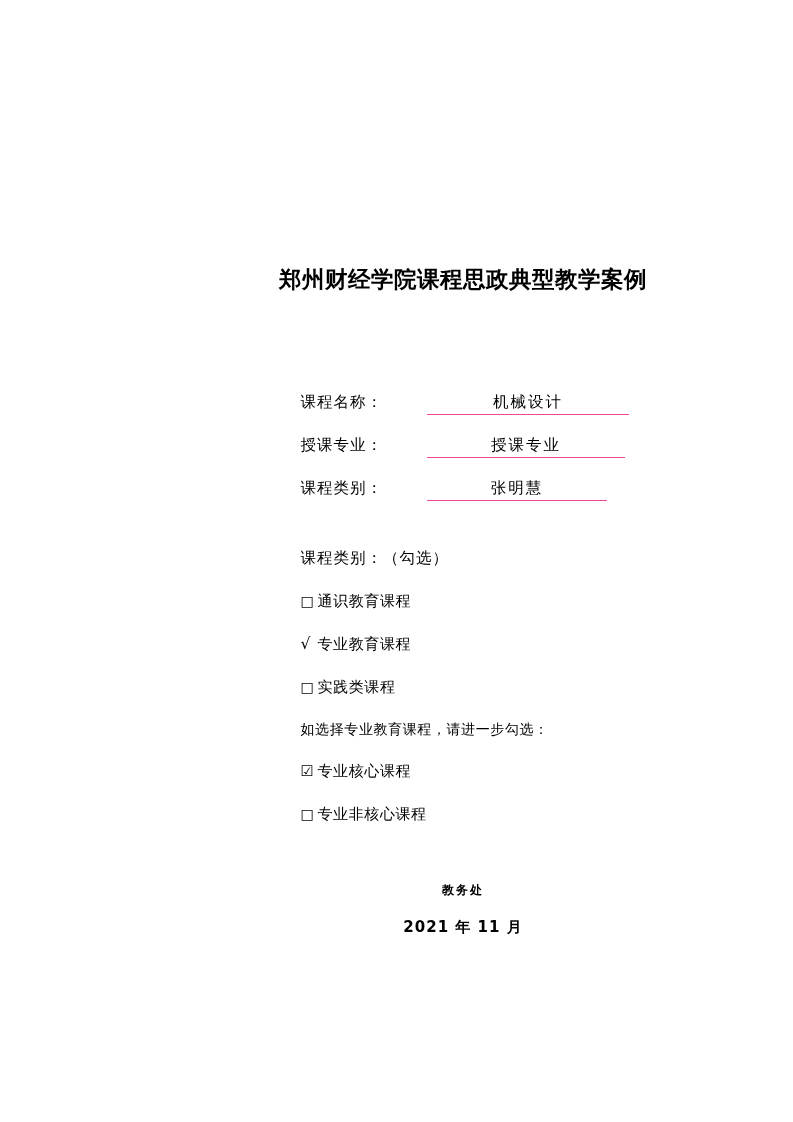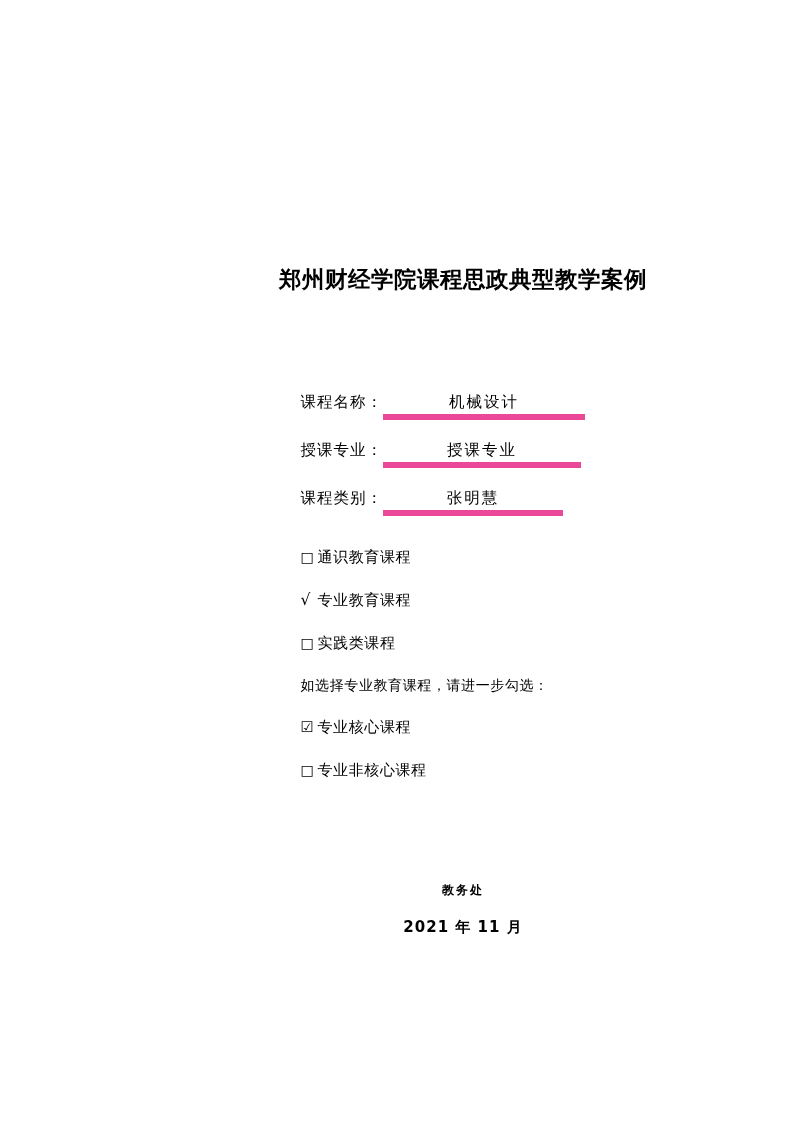--- a/index.html
+++ b/index.html
@@ -40,27 +40,28 @@
     left: 234px;
     width: 420px;
   }
   .field-row {
     display: flex;
     align-items: baseline;
     margin-bottom: 20px;
     font-size: 15.5px;
     font-family: "DejaVu Serif", "Liberation Serif", serif;
     letter-spacing: 1px;
+    gap: 44px;
   }
   .field-label {
     white-space: nowrap;
   }
   .field-value {
     flex: 0 0 auto;
-    border-bottom: 6px solid #ec4899;
+    border-bottom: 1px solid #ec4899;
     text-align: center;
     padding: 0 6px 1px 6px;
     letter-spacing: 2px;
   }
   .field-row.r1 .field-value { width: 190px; }
   .field-row.r2 .field-value { width: 186px; }
   .field-row.r3 .field-value { width: 168px; }
 
   
   .category {
@@ -141,20 +142,21 @@
 
     <div class="field-row r3">
       <span class="field-label">课程类别：</span>
       <span class="field-value">张明慧</span>
     </div>
 
   </div>
 
   <div class="category">
 
+    <div class="cat-heading">课程类别：（勾选）</div>
 
     <div class="cat-item">
       <span class="mark">□</span>
       <span>通识教育课程</span>
     </div>
 
     <div class="cat-item">
       <span class="mark check">√</span>
       <span>专业教育课程</span>
     </div>

